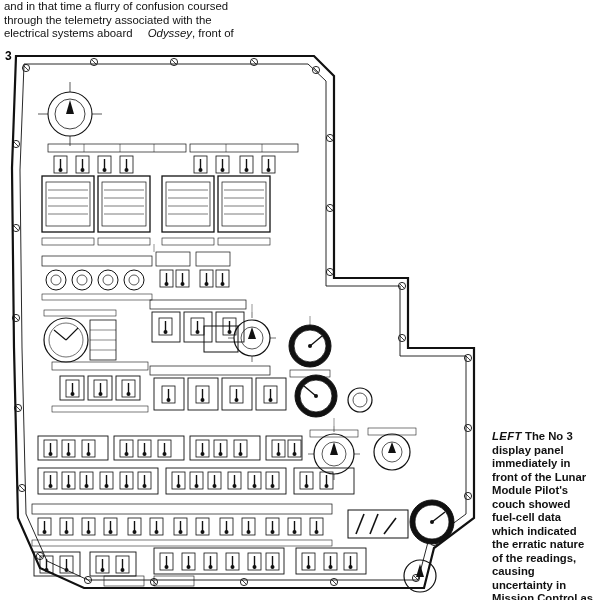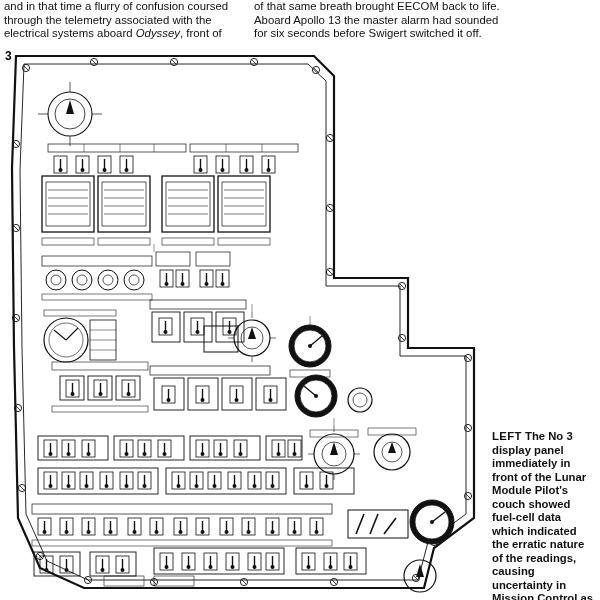--- a/index.html
+++ b/index.html
@@ -10,46 +10,45 @@
   }
   
   .topcols{
     position:absolute;left:0;top:0;width:600px;height:46px;
     display:flex;gap:18px;padding:0 4px;box-sizing:border-box;
   }
   .col{
     width:232px;font-size:11.4px;line-height:13.6px;color:#111;
   }
   .col.right{width:250px;}
-  .col em{font-style:italic;}
+  .col em{font-style:italic;margin-left:12px;}
 
   
   .figwrap{
     position:absolute;left:4px;top:48px;width:484px;height:548px;
   }
   .panel-svg{display:block;}
 
   
   .caption{
     position:absolute;left:492px;top:430px;width:104px;
     font-size:11.3px;line-height:13.5px;font-weight:bold;color:#111;
   }
-  .caption .lead{letter-spacing:.4px;}
+  .caption .lead{letter-spacing:.4px;font-style:italic;}
   .pagenum{
     position:absolute;left:5px;top:49px;font-size:12px;font-weight:bold;
   }
 </style>
 </head>
 <body>
 
 <div class="topcols">
   <div class="col left">
     <span>and in that time a flurry of confusion coursed through the telemetry associated with the electrical systems aboard </span><em>Odyssey</em><span>, front of</span>
   </div>
-  <div class="col right">of that same breath brought EECOM back to life. Aboard Apollo 13 the master alarm had sounded for six seconds before Swigert switched it off.</div>
 </div>
 
 <div class="pagenum">3</div>
 
 <div class="figwrap">
 <svg class="panel-svg" width="484" height="548" viewBox="0 0 484 548" xmlns="http://www.w3.org/2000/svg">
   <defs>
     <g id="tog">
       <rect x="0" y="0" width="13" height="17" fill="none" stroke="#111" stroke-width="0.8"></rect>
       <line x1="6.5" y1="3" x2="6.5" y2="14" stroke="#111" stroke-width="1.4"></line>

